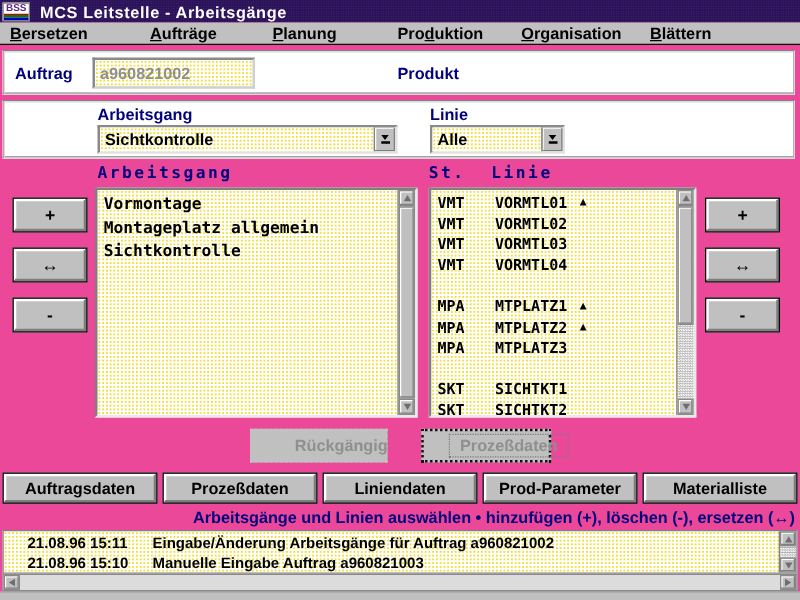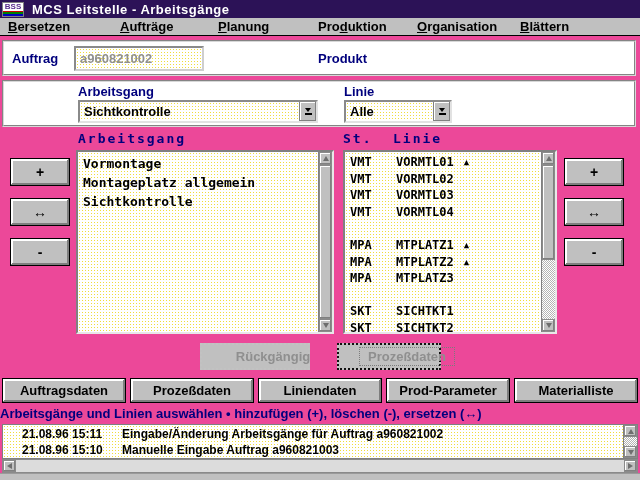--- a/index.html
+++ b/index.html
@@ -104,21 +104,21 @@
   .btn-default-disabled { border:2px dotted #111; }
   .inner-focus { border:1px dotted #7c7c7c; padding:1px 8px; }
   
   .navrow { position:absolute; left:2px; top:378px; width:636px; height:25px; display:flex; gap:4px; }
   .nav-btn {
     position:relative; flex:1; background:#c0c0c0; border:1px solid #000;
     box-shadow:inset -1px -1px 0 #7e7e7e, inset 1px 1px 0 #ffffff, inset -2px -2px 0 #7e7e7e, inset 2px 2px 0 #ffffff;
     font-size:13px; font-weight:bold; color:#000; display:flex; align-items:center; justify-content:center; cursor:default;
   }
   
-  .statusline { position:absolute; left:0; top:406px; width:636px; text-align:left; font-size:13px; font-weight:bold; color:#00007d; }
+  .statusline { position:absolute; left:0; top:406px; width:636px; text-align:right; font-size:13px; font-weight:bold; color:#00007d; }
   .logbox { position:absolute; left:2px; top:424px; width:636px; height:35px; border:1px solid #808080; }
   .log-inner { position:absolute; left:0; top:0; right:14px; bottom:0; padding:1px 0 0 3px; overflow:hidden; }
   .log-line { font-size:12px; font-weight:bold; color:#000; line-height:16px; white-space:nowrap;margin-left:16px; }
   .log-when { display:inline-block; width:100px; }
   .log-vscroll { position:absolute; top:0; right:0; bottom:0; width:14px; border-left:1px solid #808080; }
   .hscroll { position:absolute; left:2px; top:459px; width:636px; height:14px; border:1px solid #8a8a8a; background:#dcdcdc; }
   .hsb-btn {
     position:absolute; top:0; width:13px; height:12px; background:#c0c0c0;
     border:1px solid #8a8a8a; box-shadow:inset -1px -1px 0 #808080, inset 1px 1px 0 #fff;
     display:flex; align-items:center; justify-content:center; cursor:default;

